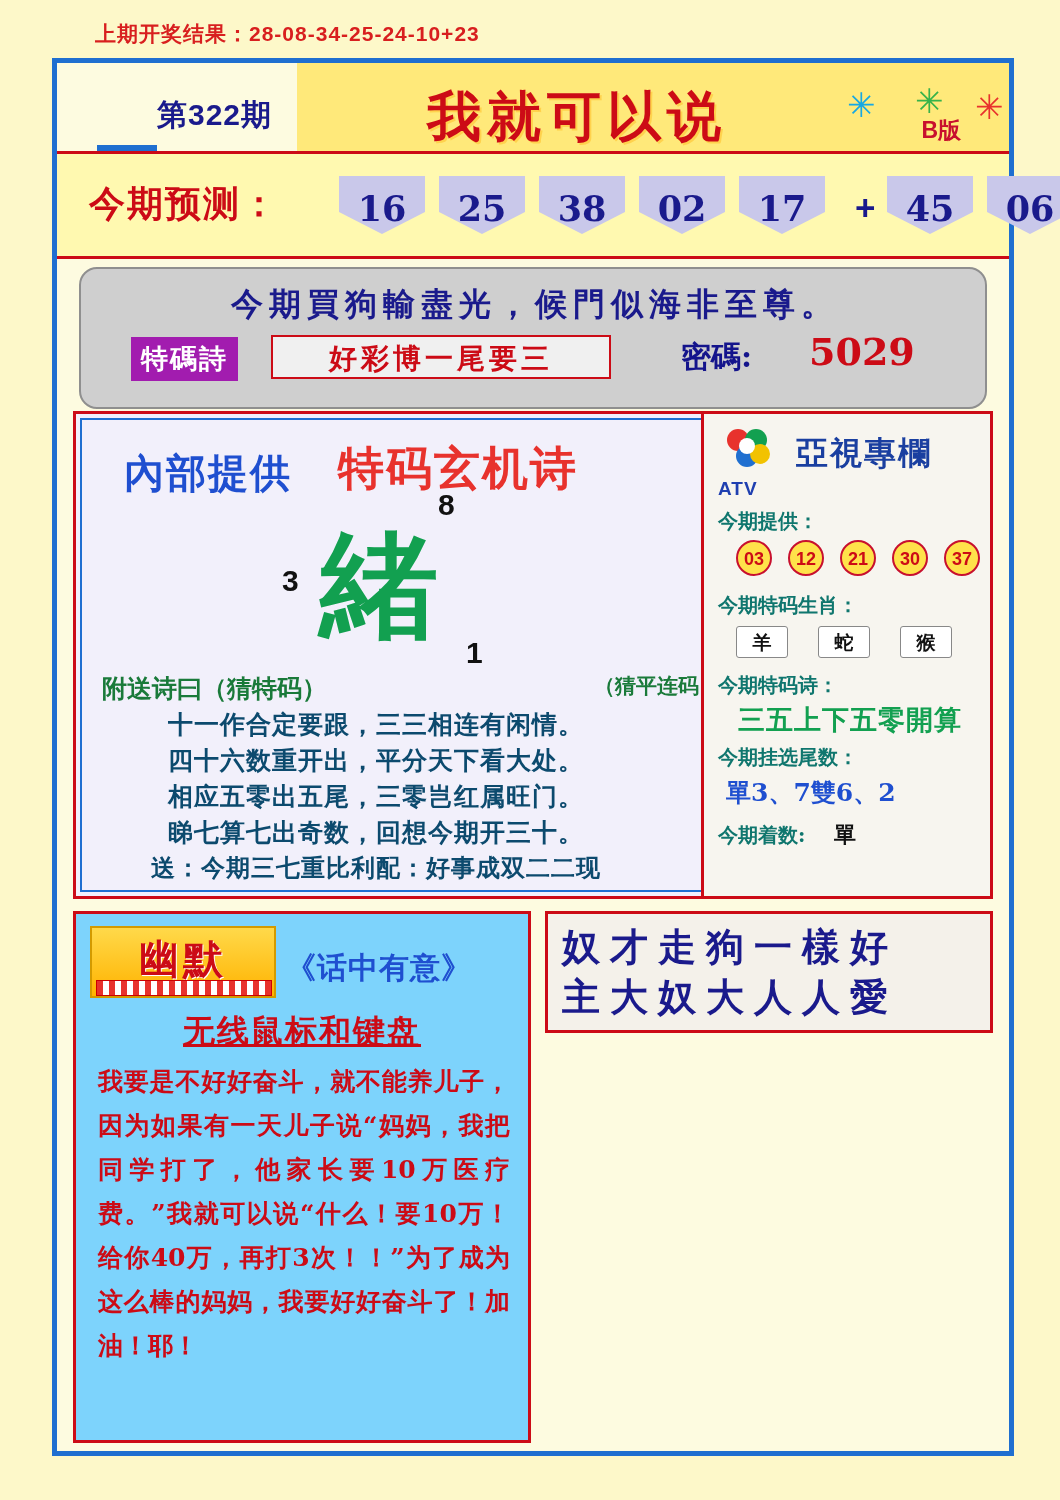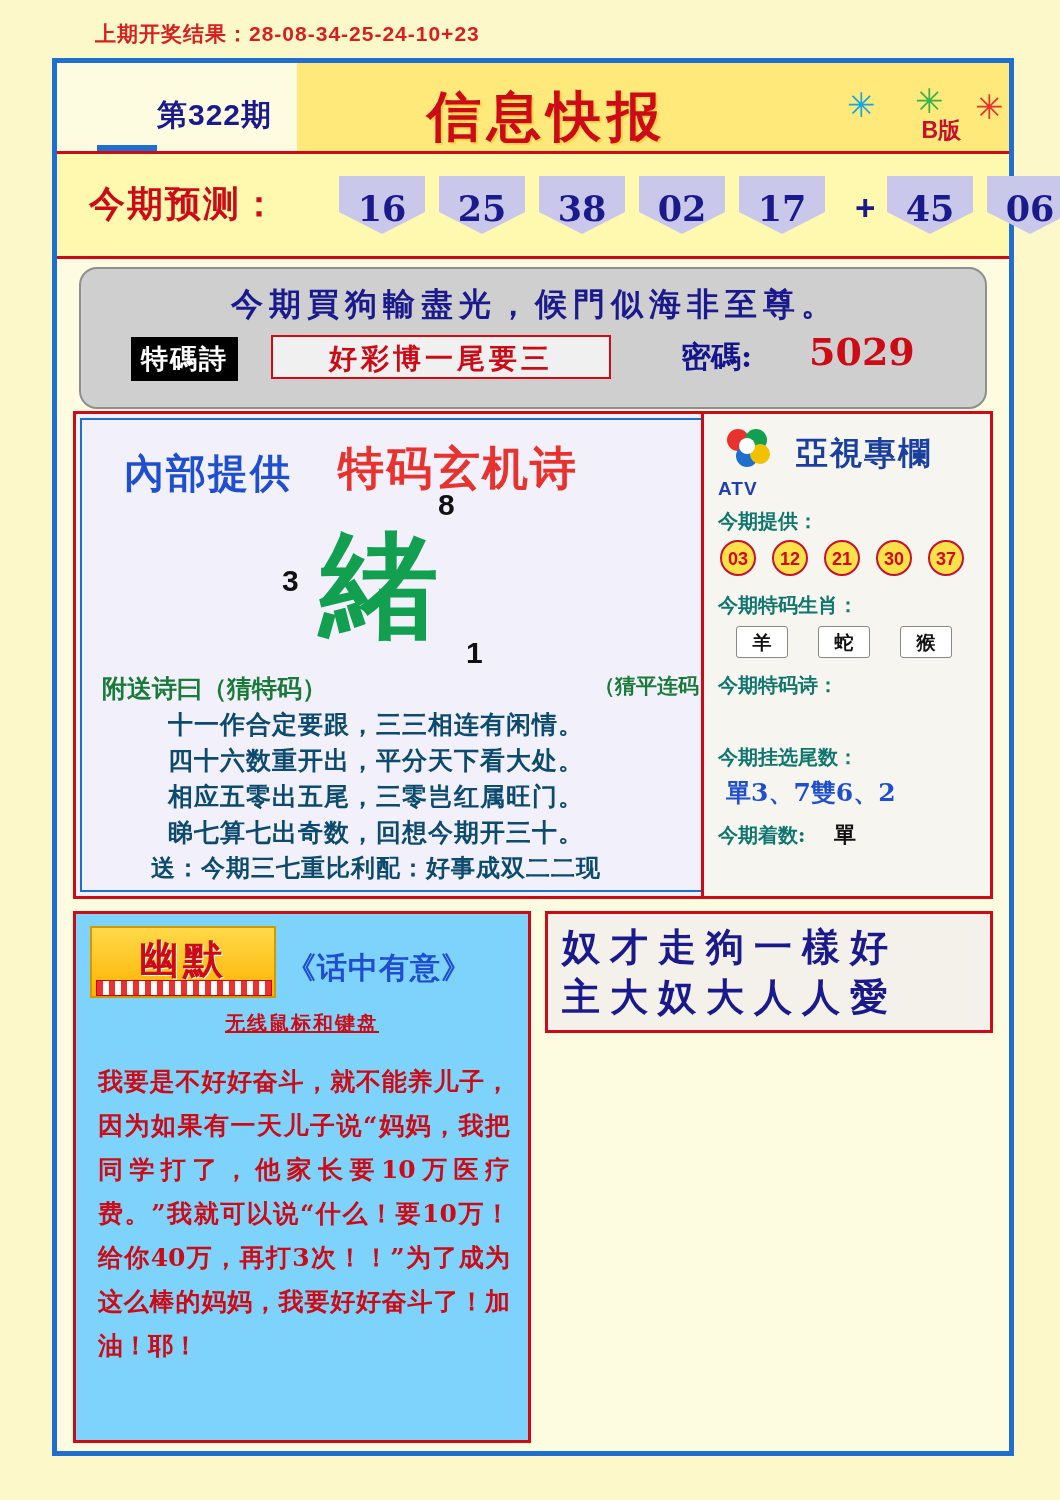--- a/index.html
+++ b/index.html
@@ -95,21 +95,21 @@
     box-sizing:border-box;
   }
   .poem-line{
     position:absolute;left:0;top:14px;width:908px;text-align:center;
     font-size:32px;font-weight:bold;color:#1a1a8c;
     font-family:"DejaVu Serif","Liberation Serif",serif;
     letter-spacing:6px;
   }
   .tag-special{
     position:absolute;left:50px;top:68px;
-    background:#000000;color:#ffffff;
+    background:#a21caf;color:#ffffff;
     font-size:27px;font-weight:bold;padding:4px 10px;
     font-family:"DejaVu Serif","Liberation Serif",serif;
     letter-spacing:2px;
   }
   .tag-lucky{
     position:absolute;left:190px;top:66px;width:340px;height:44px;
     background:#f0f0f0;border:2px solid #cc0b16;
     color:#cc0b16;font-size:28px;font-weight:bold;
     text-align:center;line-height:44px;letter-spacing:4px;
     font-family:"DejaVu Serif","Liberation Serif",serif;
@@ -200,20 +200,21 @@
     position:absolute;left:14px;
     font-size:20px;font-weight:bold;color:#0f766e;
     font-family:"DejaVu Serif","Liberation Serif",serif;
   }
   .ball{
     position:absolute;width:36px;height:36px;border-radius:50%;
     background:#ffe24a;border:2px solid #c8102e;
     text-align:center;line-height:34px;
     font-size:18px;font-weight:bold;color:#cc0b16;
     box-sizing:border-box;
+    margin-left:16px;
   }
   .zodiac{
     position:absolute;width:52px;height:32px;
     background:#ffffff;border:1px solid #888;border-radius:3px;
     text-align:center;line-height:32px;font-size:19px;font-weight:bold;color:#111;
     box-sizing:border-box;
   }
   .tema-shi{
     position:absolute;left:8px;top:288px;width:276px;text-align:center;
     font-size:27px;font-weight:bold;color:#12a050;
@@ -255,21 +256,21 @@
     border:1px solid #c00;
   }
   .humor-sub{
     position:absolute;left:210px;top:34px;
     font-size:30px;font-weight:bold;color:#1f4fd0;
     font-family:"DejaVu Serif","Liberation Serif",serif;
     letter-spacing:1px;
   }
   .humor-heading{
     position:absolute;left:0;top:96px;width:452px;text-align:center;
-    font-size:20px;font-weight:bold;color:#cc0b16;
+    font-size:32px;font-weight:bold;color:#cc0b16;
     text-decoration:underline;
     font-family:"DejaVu Serif","Liberation Serif",serif;
     letter-spacing:2px;
   }
   .humor-body{
     position:absolute;left:22px;top:146px;width:412px;
     font-size:25px;font-weight:bold;color:#cc0b16;
     line-height:44px;text-align:justify;
     font-family:"DejaVu Serif","Liberation Serif",serif;
   }
@@ -300,21 +301,21 @@
   <div class="prev-result">
     <span>上期开奖结果：</span><span>28-08-34-25-24-10+23</span>
   </div>
 
   <div class="outer-frame">
 
     <div class="header">
       <div class="header-band"></div>
       <div class="issue">第322期</div>
       <div class="issue-underline"></div>
-      <div class="main-title">信息快报</div>
+      <div class="main-title">我就可以说</div>
       <div class="star s1">✳</div>
       <div class="star s2">✳</div>
       <div class="star s3">✳</div>
       <div class="version">B版</div>
     </div>
 
     <div class="pred-wrap">
       <div class="pred-label">今期预测：</div>
       <div class="pred-nums">
         <div class="pennant" style="left:0px"></div>
@@ -379,20 +380,21 @@
       <div class="ball" style="left:120px;top:126px">21</div>
       <div class="ball" style="left:172px;top:126px">30</div>
       <div class="ball" style="left:224px;top:126px">37</div>
 
       <div class="r-lbl" style="top:178px">今期特码生肖：</div>
       <div class="zodiac" style="left:32px;top:212px">羊</div>
       <div class="zodiac" style="left:114px;top:212px">蛇</div>
       <div class="zodiac" style="left:196px;top:212px">猴</div>
 
       <div class="r-lbl" style="top:258px">今期特码诗：</div>
+      <div class="tema-shi">三五上下五零開算</div>
 
       <div class="r-lbl" style="top:330px">今期挂选尾数：</div>
       <div class="tail-nums">單3、7雙6、2</div>
 
       <div class="r-lbl" style="top:408px">今期着数:</div>
       <div class="zhuoshu-val">單</div>
     </div>
 
     <div class="humor-panel">
       <div class="humor-badge">

